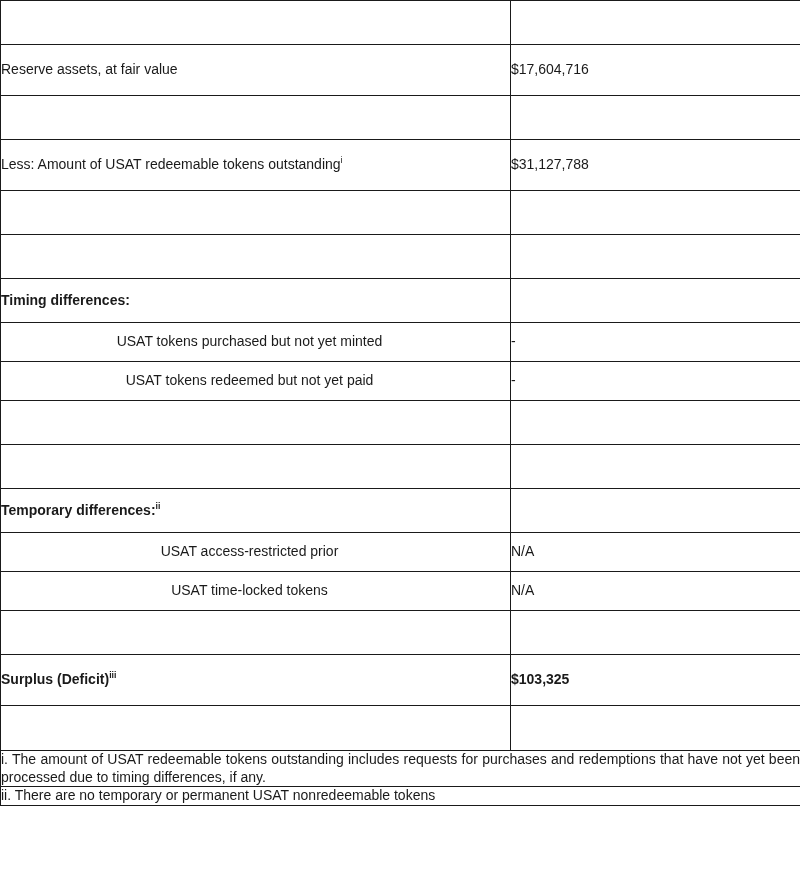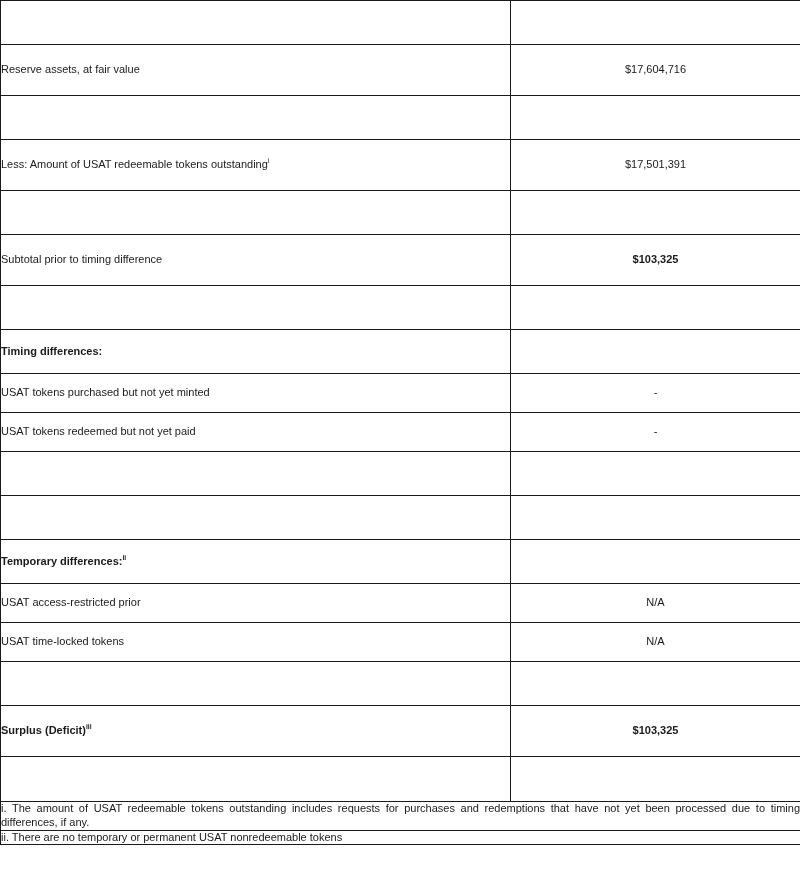--- a/index.html
+++ b/index.html
@@ -25,41 +25,41 @@
   table.reserve-table {
     width: 800px;
     border-collapse: collapse;
     table-layout: fixed;
   }
 
   table.reserve-table td {
     border: 1.6px solid #1a1a1a;
     padding: 0;
     vertical-align: middle;
-    font-size: 11px;
+    font-size: 14px;
     line-height: 1.25;
     color: #1a1a1a;
   }
 
   col.label-col { width: 510px; }
   col.value-col { width: 290px; }
 
   
   .lab {
     padding: 0 12px 0 12px;
     text-align: left;
   }
   .lab.indent {
-    text-align: left;
+    text-align: center;
     padding-right: 12px;
     margin-left: 43px;
   }
   .val {
     padding: 0 12px 0 12px;
-    text-align: center;
+    text-align: left;
   }
 
   .bold { font-weight: bold; }
 
   
   tr.r-spacer-tall td { height: 43px; }
   tr.r-data td        { height: 50px; }
   tr.r-spacer td      { height: 43px; }
   tr.r-item td        { height: 38px; }
   tr.r-section td     { height: 43px; margin-left: 35px; }
@@ -106,32 +106,28 @@
         <td class="val">$17,604,716</td>
       </tr>
 
       <tr class="r-spacer">
         <td class="lab"></td>
         <td class="val"></td>
       </tr>
 
       <tr class="r-data">
         <td class="lab"><span>Less: Amount of USAT redeemable tokens outstanding</span><sup>i</sup></td>
-        <td class="val">$17,501,391</td>
+        <td class="val">$31,127,788</td>
       </tr>
 
       <tr class="r-spacer">
         <td class="lab"></td>
         <td class="val"></td>
       </tr>
 
-      <tr class="r-data">
-        <td class="lab">Subtotal prior to timing difference</td>
-        <td class="val bold">$103,325</td>
-      </tr>
 
       <tr class="r-spacer">
         <td class="lab"></td>
         <td class="val"></td>
       </tr>
 
       <tr class="r-section">
         <td class="lab bold">Timing differences:</td>
         <td class="val"></td>
       </tr>

